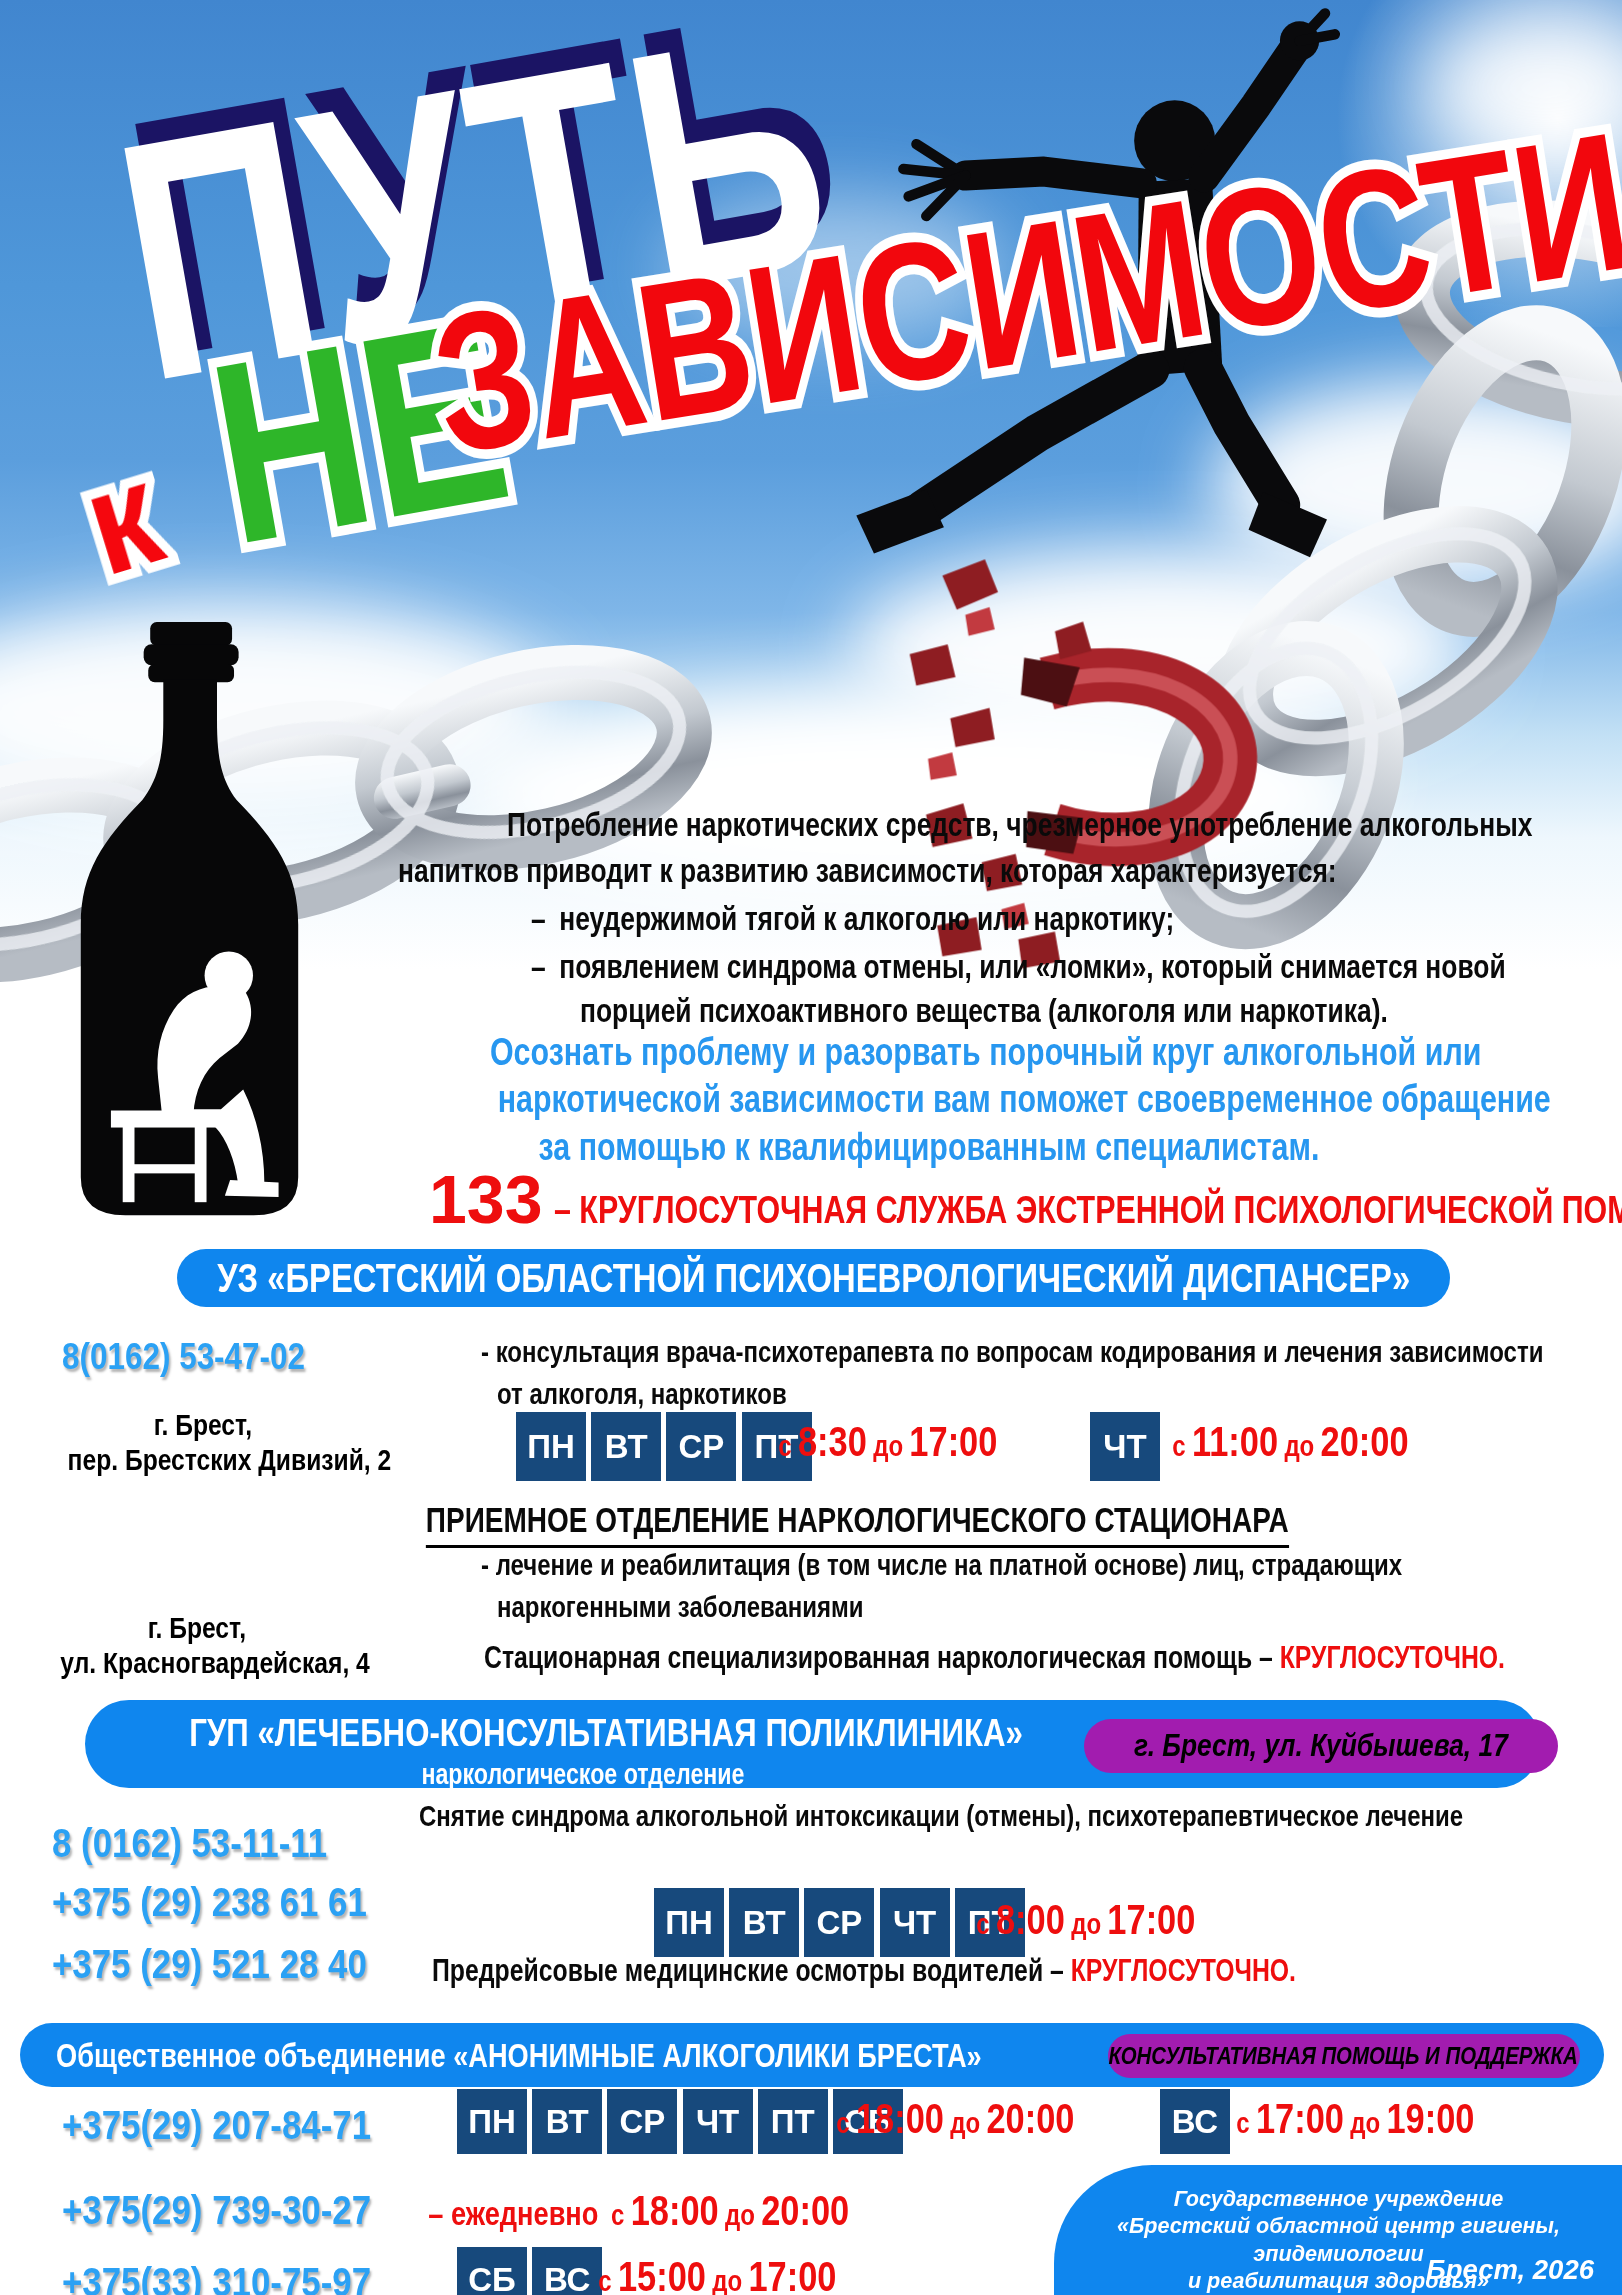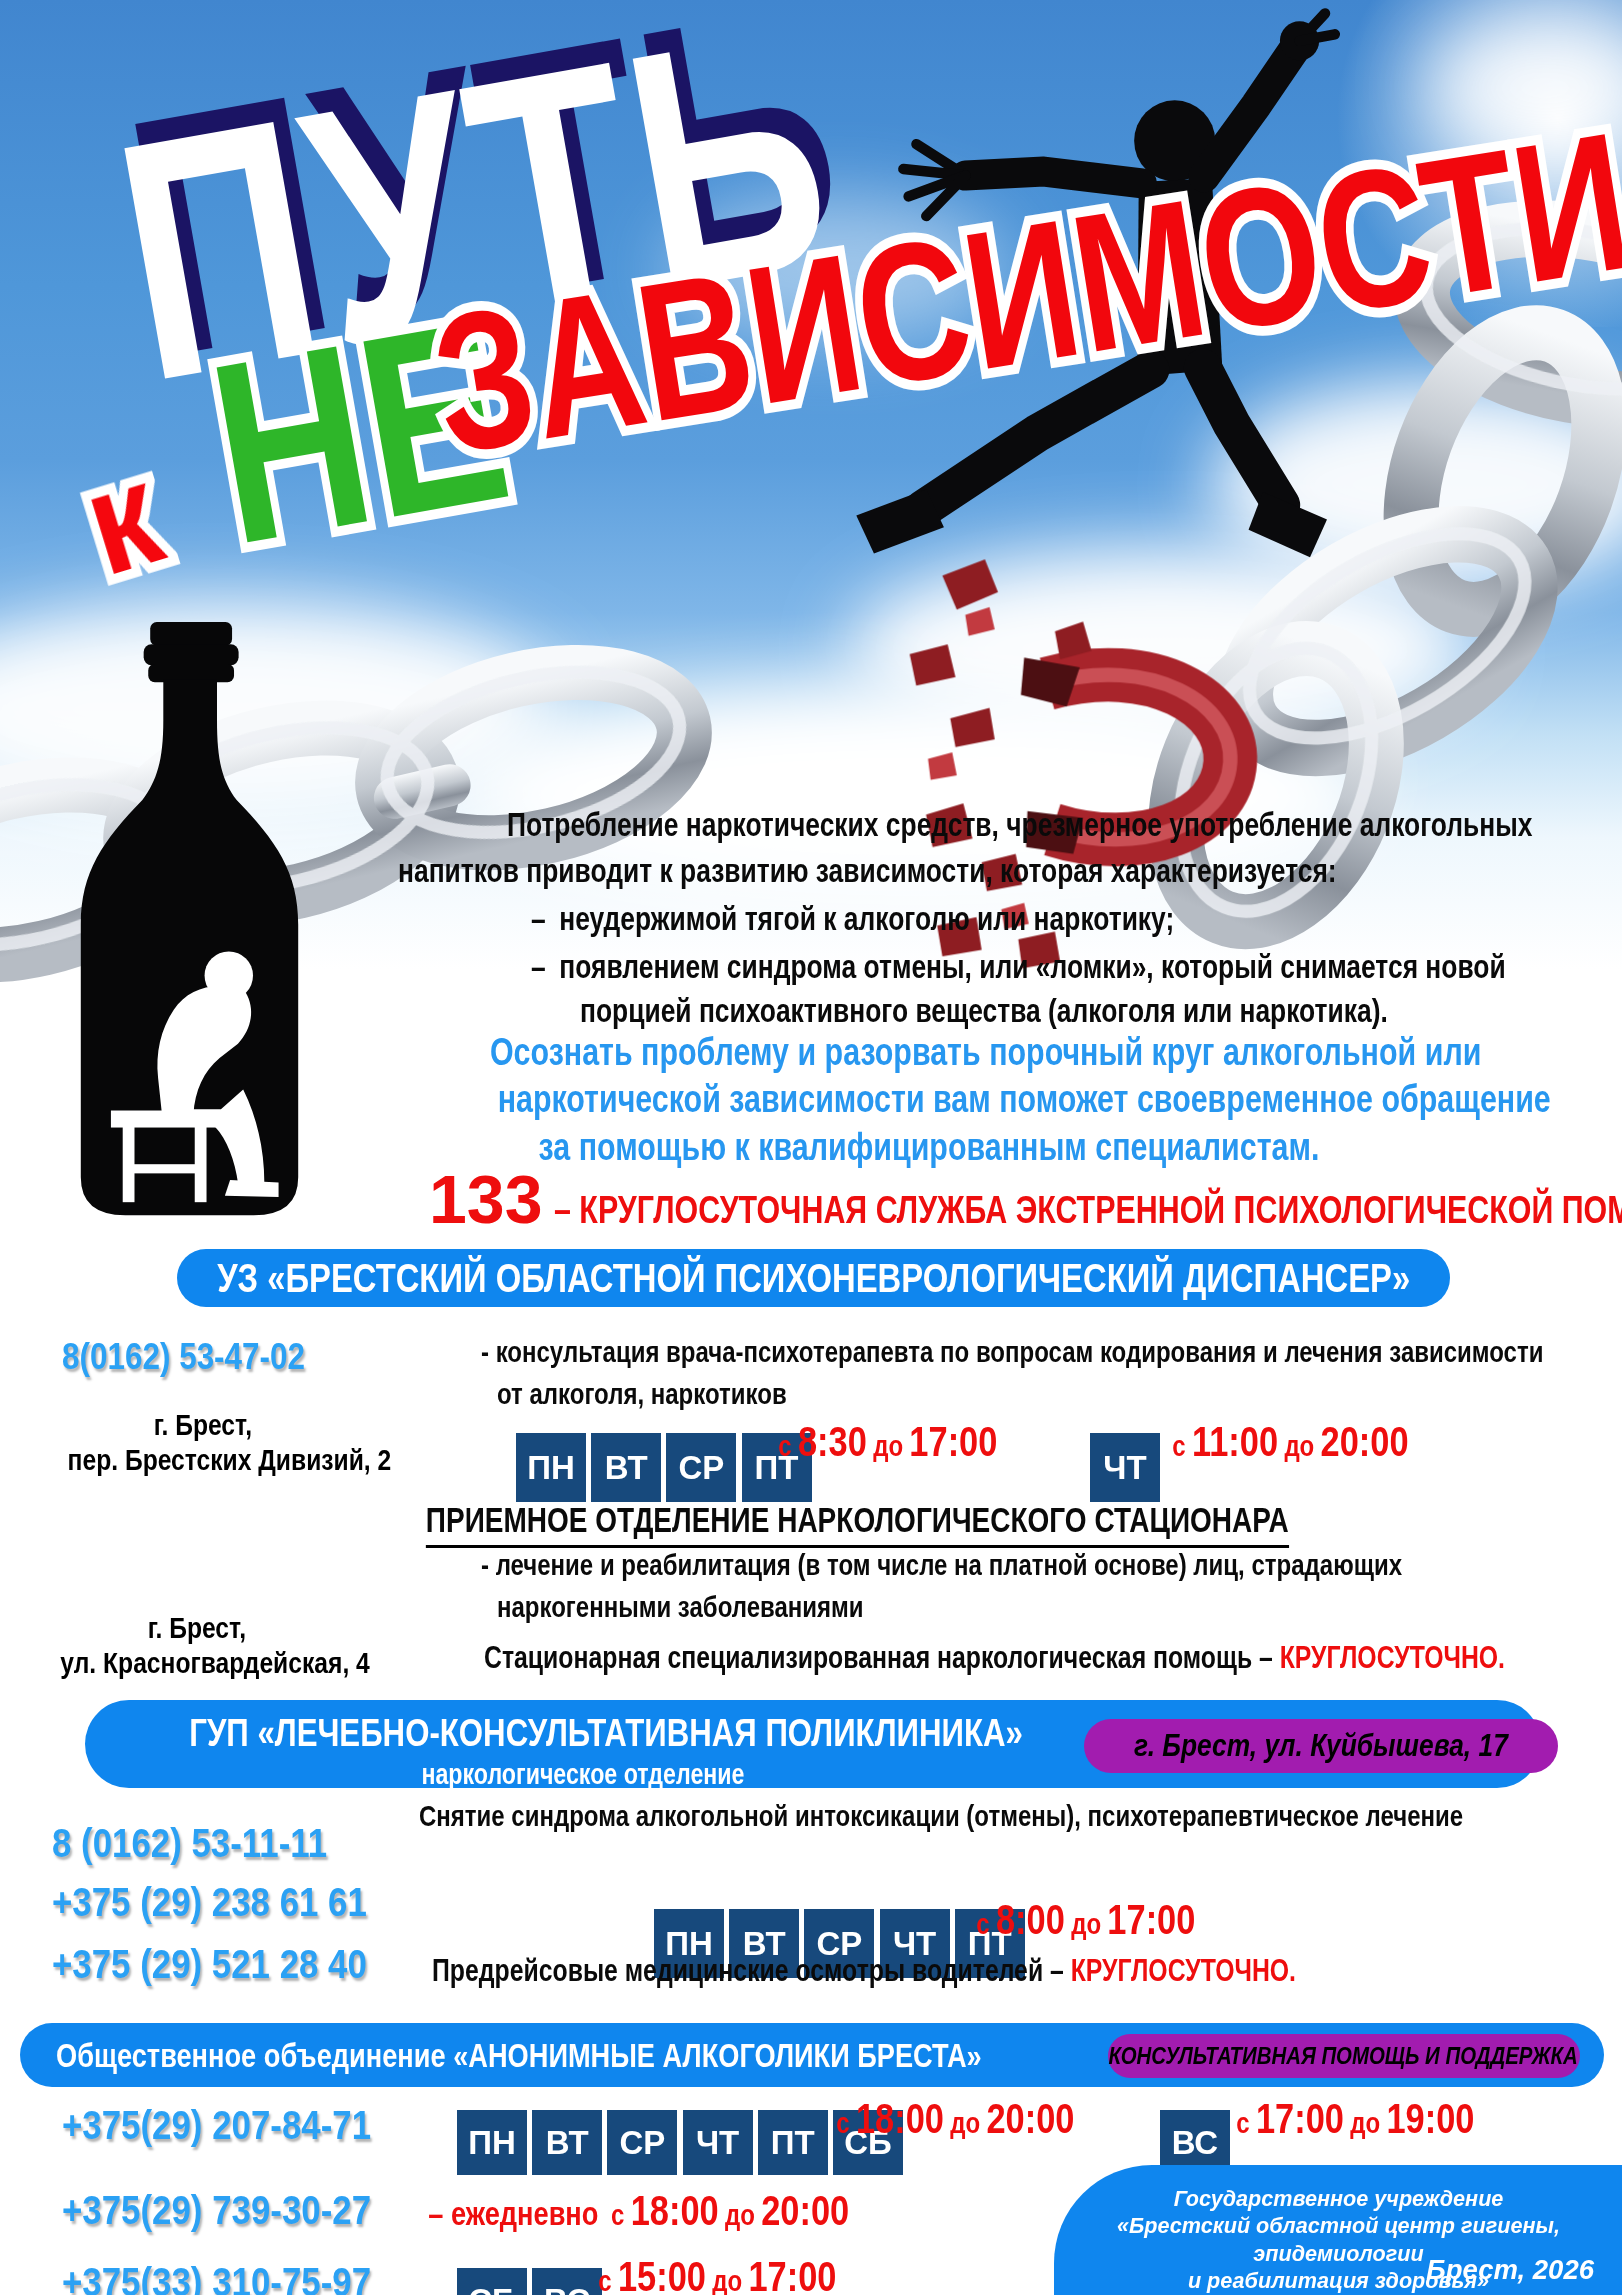--- a/index.html
+++ b/index.html
@@ -52,21 +52,21 @@
   
   .ph{position:absolute;color:#2ba1f4;font-weight:800;font-size:37px;white-space:nowrap;
       text-shadow:2px 2.6px 2.6px rgba(0,0,0,.3);}
   .ph .sx{transform:scaleX(.85);}
   .addr{position:absolute;color:#000000;font-weight:700;font-size:29px;line-height:1.2;text-align:center;}
   .addr .sxc{transform:scaleX(.85);}
 
   
   .chips{position:absolute;display:flex;gap:5.2px;}
   .chip{width:70px;height:69px;background:#17497c;color:#ffffff;font-weight:800;font-size:33px;
-        display:flex;align-items:center;justify-content:center;margin-top:21px;}
+        display:flex;align-items:center;justify-content:center;}
   .chip.sm{height:65px;}
   .time{position:absolute;color:#ee0e0e;white-space:nowrap;}
   .tw{font-size:30px;font-weight:800;margin:0 7.9px;}
   .tn{font-size:43px;font-weight:800;}
   .red{color:#ee0e0e;}
 
   .underline-head{border-bottom:3.3px solid #000;padding-bottom:5.2px;}
 
   
   .footer-blob{position:absolute;left:1054px;top:2165px;right:0;bottom:0;background:#0f86ee;

